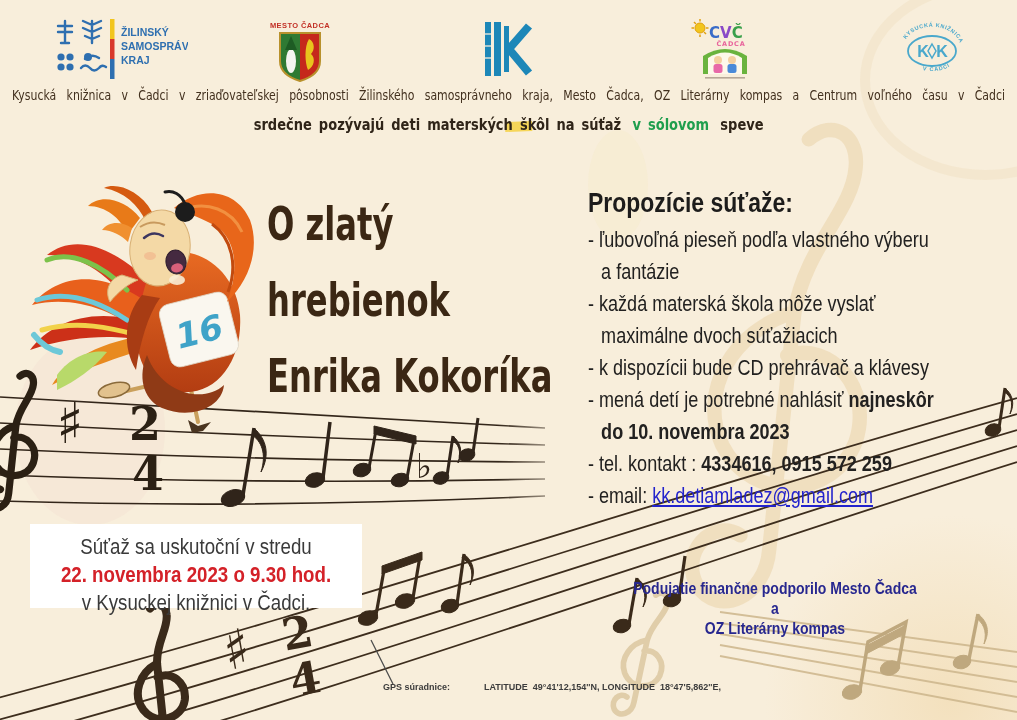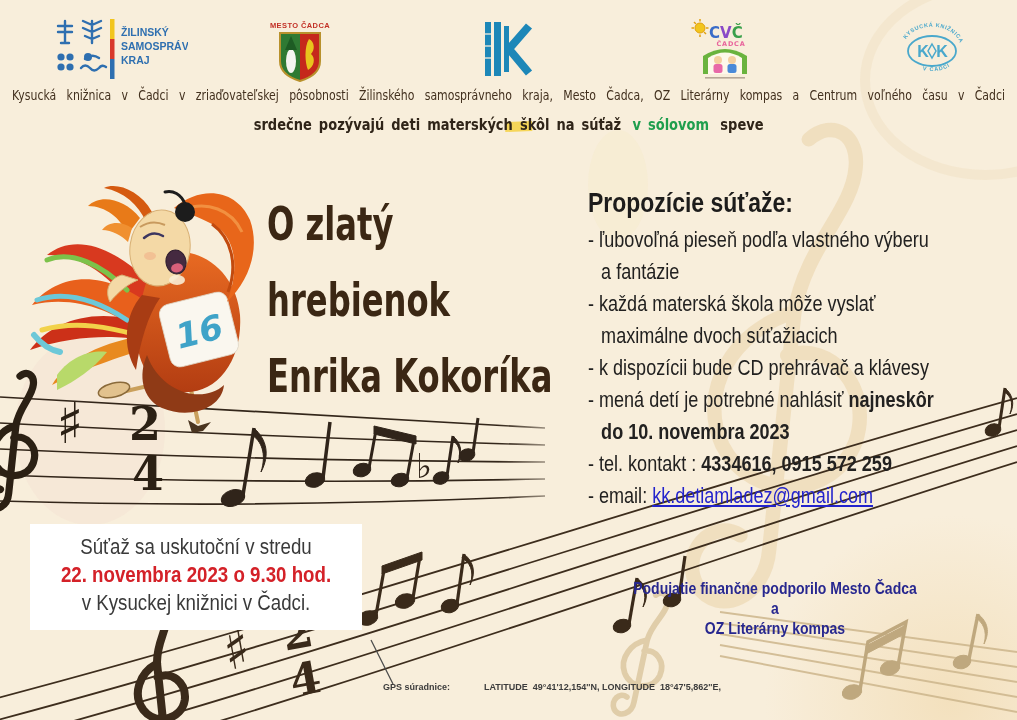--- a/index.html
+++ b/index.html
@@ -22,21 +22,21 @@
     font-family:"DejaVu Sans",sans-serif;font-weight:bold;font-size:46px;line-height:76px;
     color:#3b2714;white-space:nowrap;}
   
   .props{left:588px;top:186px;width:520px;transform:scaleX(.82);transform-origin:0 0;z-index:3;
     font-family:"Liberation Sans",sans-serif;color:#222120;font-size:22px;line-height:32px;}
   .props h2{margin:0 0 4px 0;font-size:28px;line-height:34px;color:#1d1c1b;}
   .props .cont{padding-left:16px;}
   .props b{font-weight:bold;}
   .props a{color:#2323cc;text-decoration:underline;cursor:pointer;}
   
-  .event-box{left:30px;top:524px;width:332px;height:106px;background:#ffffff;z-index:4;}
+  .event-box{left:30px;top:524px;width:332px;height:84px;background:#ffffff;z-index:4;}
   .event-text{padding-top:9px;transform:scaleX(.85);transform-origin:50% 0;text-align:center;
     font-family:"Liberation Sans",sans-serif;font-size:22px;line-height:27px;color:#3a3a3a;}
   .event-text .date{font-size:22px;font-weight:bold;color:#d42128;line-height:29px;}
   
   .support{left:560px;top:578px;width:430px;transform:scaleX(.85);transform-origin:50% 0;
     text-align:center;font-family:"Liberation Sans",sans-serif;font-weight:bold;
     font-size:16.5px;line-height:20px;color:#27278f;z-index:3;}
   
   .gps{left:383px;top:682px;z-index:3;display:flex;gap:34px;
     font-family:"Liberation Sans",sans-serif;font-weight:bold;font-size:9px;color:#3c3c3c;}

